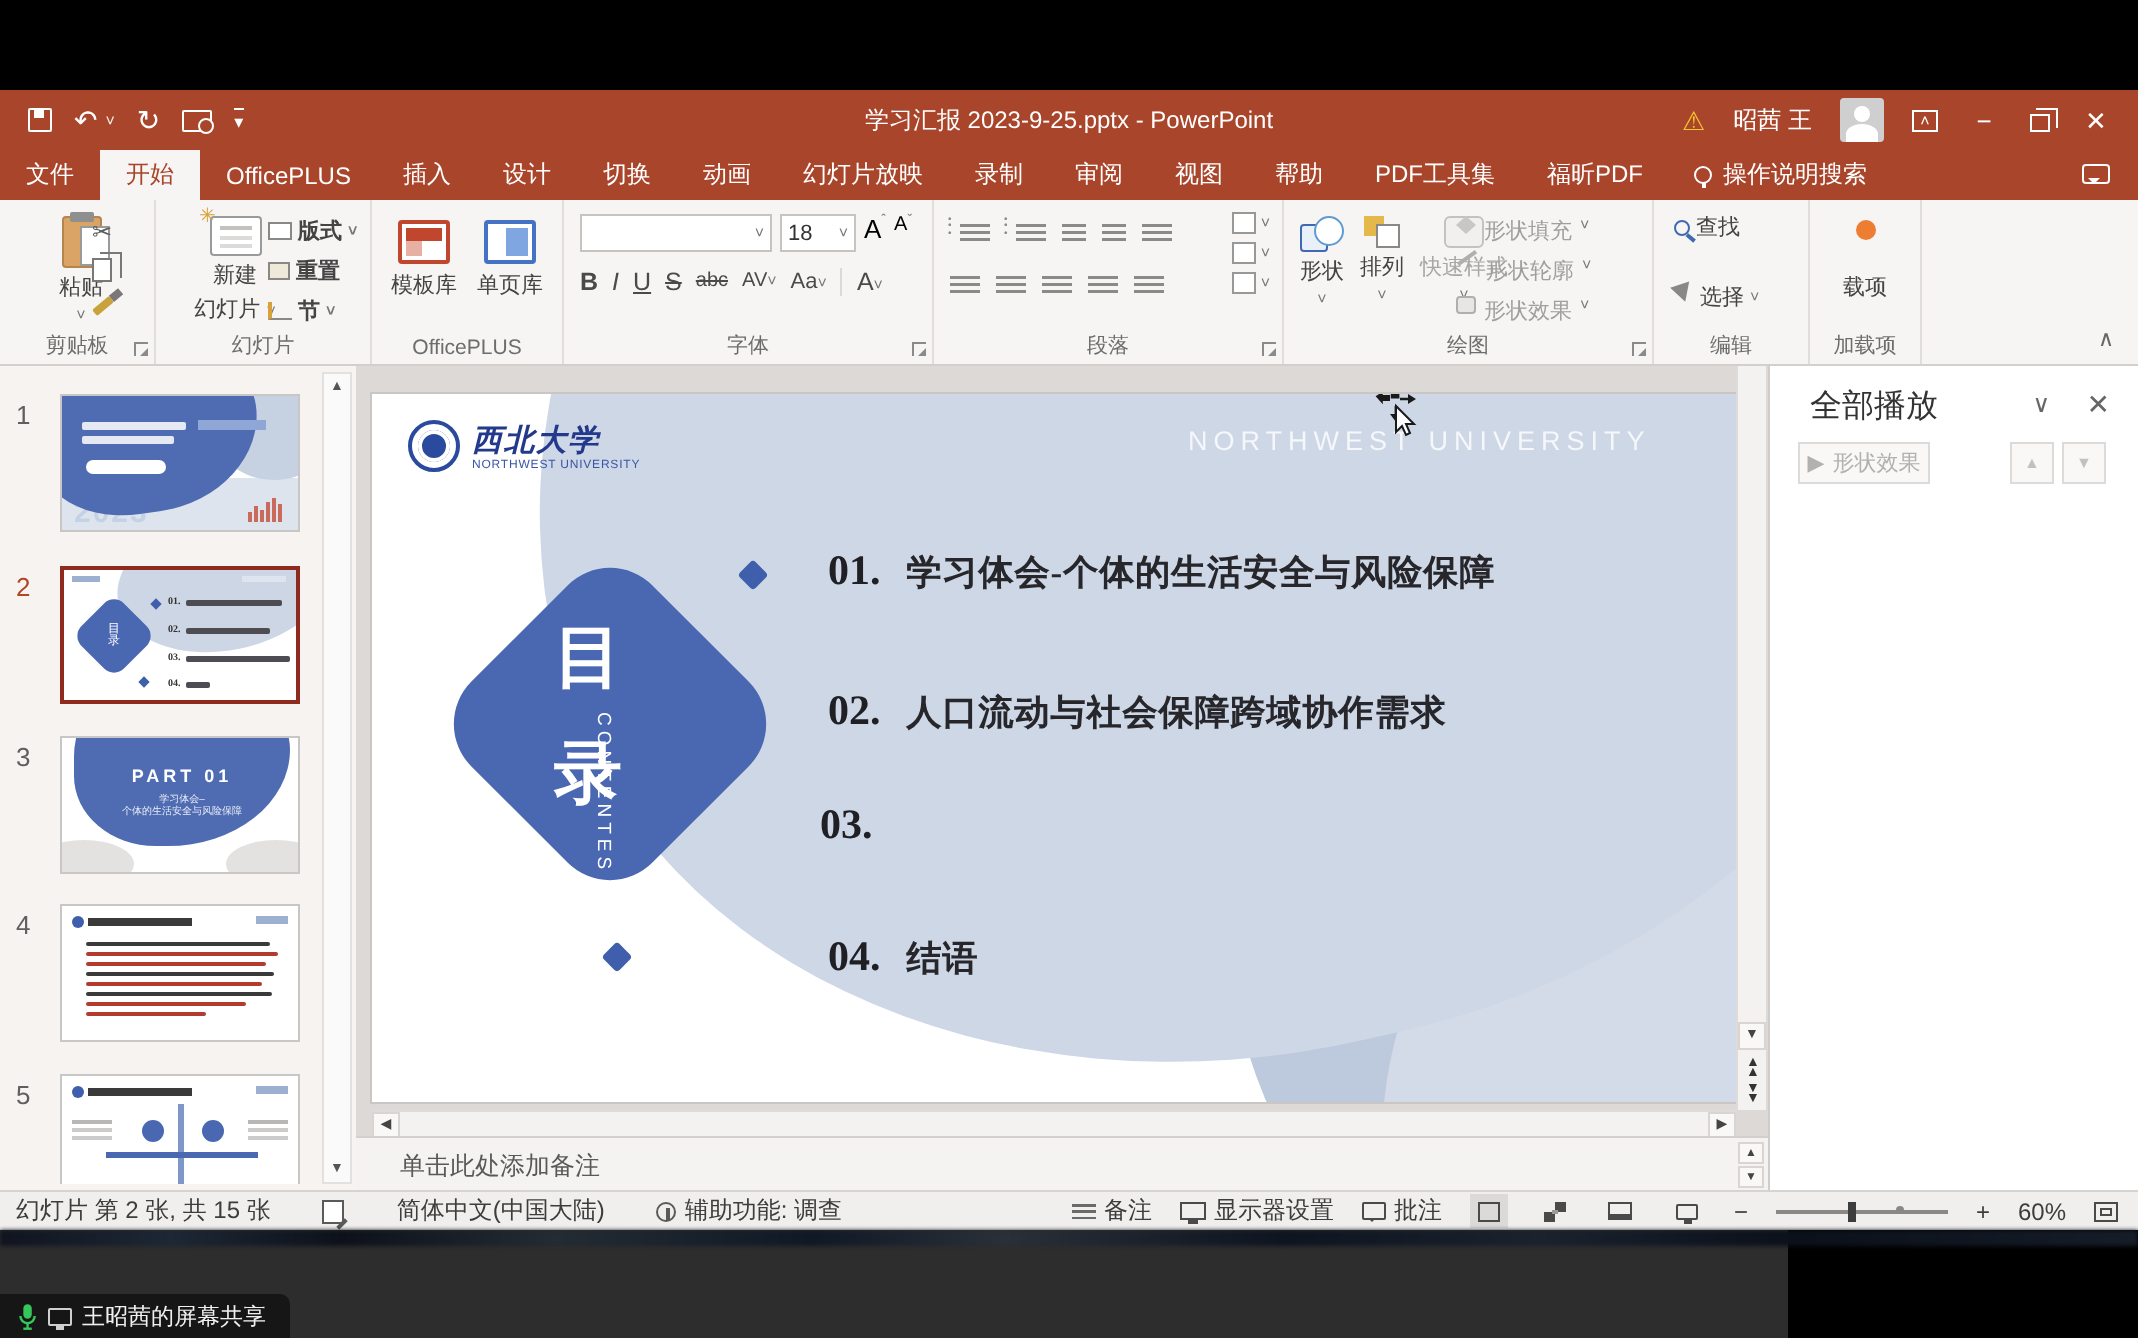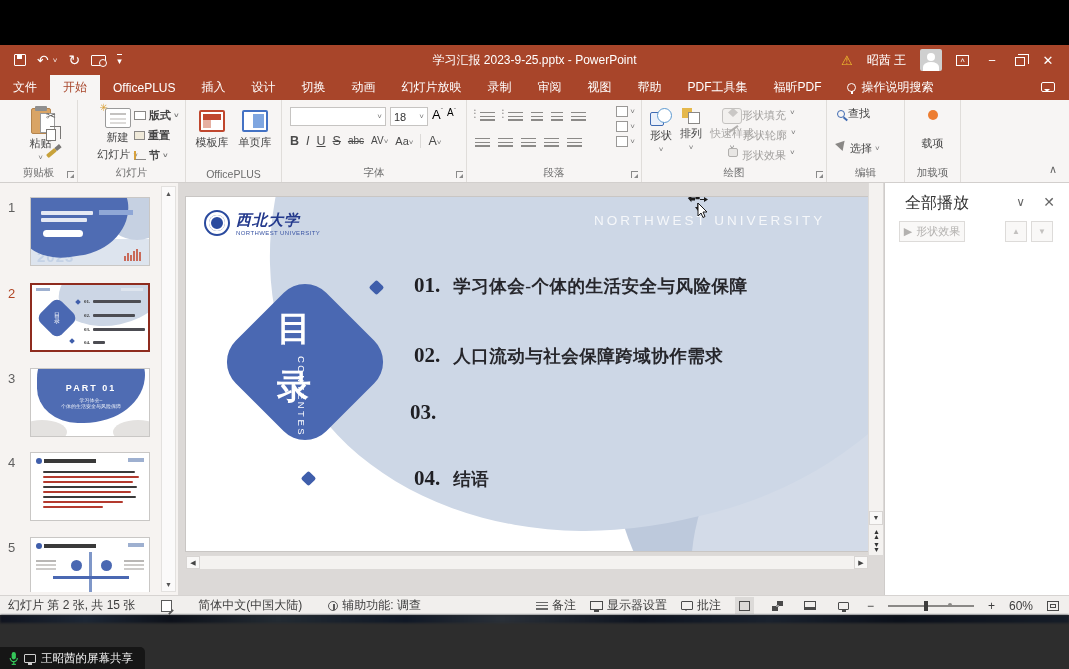--- a/index.html
+++ b/index.html
@@ -242,21 +242,21 @@
   .vi-read { width:12px; height:9px; border:1.2px solid #4a4a4a; border-bottom:3px solid #4a4a4a; }
   .vi-show { width:11px; height:8px; border:1.2px solid #4a4a4a; border-radius:1px; position:relative; }
   .vi-show::after { content:""; position:absolute; left:3px; bottom:-3px; width:4px; height:2px; background:#4a4a4a; }
   .zoomline { width:86px; height:2px; background:#8a8886; position:relative; }
   .zoomthumb { position:absolute; left:36px; top:-4px; width:4px; height:10px; background:#3d3d3d; }
   .zoomdot { position:absolute; left:60px; top:-1.5px; width:4px; height:4px; background:#8a8886; border-radius:50%; }
   .fit-ico { width:12px; height:10px; border:1.3px solid #4a4a4a; position:relative; }
   .fit-ico::after { content:""; position:absolute; inset:2px; border:1px dashed #4a4a4a; }
 
   
-  .bottomzone { position:absolute; left:0; top:615px; width:1069px; height:54px; background:#2d2d2d; }
+  .bottomzone { position:absolute; left:0; top:615px; width:894px; height:54px; background:#2d2d2d; }
   .taskstrip { position:absolute; left:0; top:0; width:1069px; height:8px; background:linear-gradient(90deg,#10141f,#1d2735 8%,#0d111a 16%,#232b33 26%,#101826 38%,#2a3038 47%,#0e1420 60%,#1a222e 72%,#0b101a 84%,#161d28 100%); filter:blur(1px); }
   .sharepill { position:absolute; left:0; bottom:0; height:22px; background:#161616; border-radius:0 5px 0 0; display:flex; align-items:center; gap:5px; padding:0 12px 0 8px; color:#f0f0f0; font-size:11.5px; }
   .shr-mon { width:12px; height:9px; border:1.2px solid #cfcfcf; border-radius:1px; position:relative; }
   .shr-mon::after { content:""; position:absolute; left:3px; bottom:-3px; width:4px; height:1.5px; background:#cfcfcf; }
 </style>
 </head>
 <body>
 
 <div class="screen">
 
@@ -665,20 +665,27 @@
         <span class="sbtn" style="top:328px;">▼</span>
         <span class="dblarrow" style="top:346px;">▲<br>▲</span>
         <span class="dblarrow" style="top:359px;">▼<br>▼</span>
       </div>
       <div class="hscroll">
         <span class="hbtn" style="left:0;">◀</span>
         <span class="hbtn" style="right:0;">▶</span>
       </div>
     </div>
 
+    <div class="notes">
+      <div class="notes-text">单击此处添加备注</div>
+      <div class="notes-sb">
+        <span>▲</span>
+        <span>▼</span>
+      </div>
+    </div>
 
     <div class="animpane">
       <div class="ap-title">全部播放</div>
       <span class="ap-chev">∨</span>
       <span class="ap-close">✕</span>
       <div class="ap-play">
         <span>▶</span>
         <span>形状效果</span>
       </div>
       <span class="ap-ud" style="right:42px;">▲</span>

